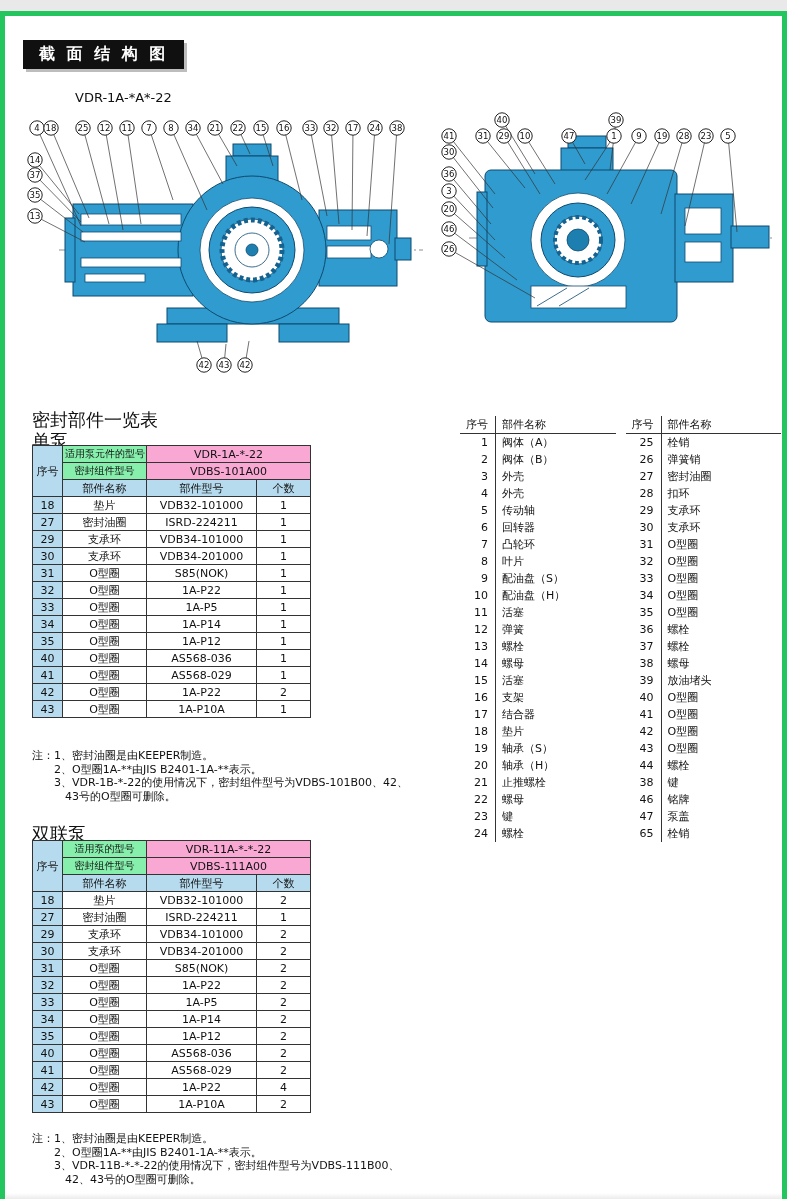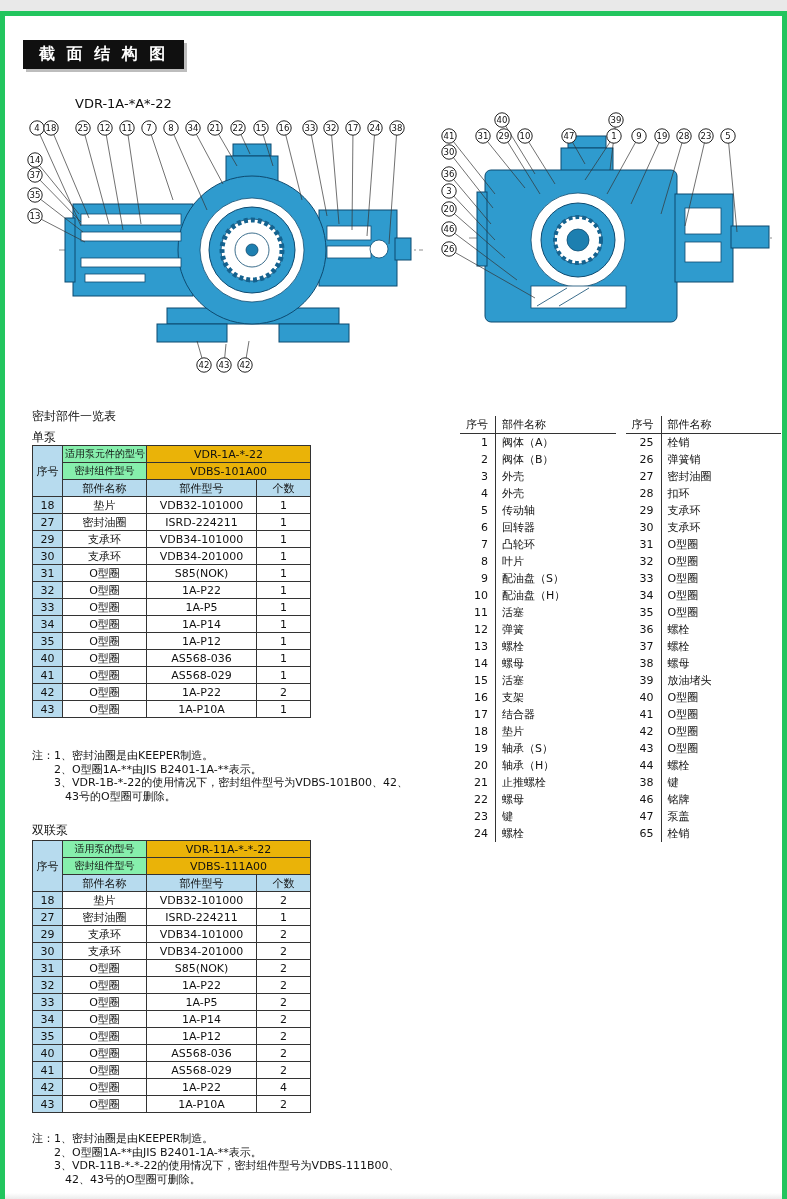--- a/index.html
+++ b/index.html
@@ -6,48 +6,48 @@
   html,body { background:#e9e9e9; }
   body { font-family:"DejaVu Sans","Liberation Sans",sans-serif; color:#111; }
   .page { position:relative; width:787px; height:1199px; margin:11px auto; background:#fff;
           border:5px solid #22c55e; overflow:hidden; }
   .page::after { content:""; position:absolute; left:0; right:0; bottom:0; height:12px;
           background:linear-gradient(to top,#d8d8d8,rgba(255,255,255,0)); pointer-events:none; }
   .abs { position:absolute; }
 
   .title-box { left:18px; top:24px; background:#101010; color:#fff; font-size:16px;
           font-weight:bold; padding:4px 16px; letter-spacing:3px; box-shadow:3px 3px 0 #bdbdbd; }
-  .model-title { left:70px; top:80px; font-size:13px; }
+  .model-title { left:70px; top:74px; font-size:13px; }
 
   .diagram { position:absolute; }
   .diagram-left  { left:16px;  top:92px; width:420px; height:280px; }
   .diagram-right { left:430px; top:92px; width:345px; height:280px; }
   .diagram svg { width:100%; height:100%; display:block; }
   .blue  { fill:#2f9bce; stroke:#0d4a70; stroke-width:1; }
   .blue2 { fill:#1d7fb0; stroke:#0d4a70; stroke-width:0.8; }
   .white { fill:#ffffff; stroke:#0d4a70; stroke-width:0.8; }
   .thin  { stroke:#0d4a70; stroke-width:0.8; fill:none; }
   .centerline { stroke:#444; stroke-width:0.6; stroke-dasharray:10 3 2 3; }
   .leader { stroke:#333; stroke-width:0.7; fill:none; }
   .callout-circle { fill:#fff; stroke:#222; stroke-width:1; }
   .callout-num { font-size:8.5px; text-anchor:middle; fill:#111; }
 
-  .section-title { font-size:12px; }
+  .section-title { font-size:18px; }
   .seal-list-title { left:27px; top:392px; }
   .single-label    { left:27px; top:413px; }
   .double-label    { left:27px; top:806px; }
 
   .seal-table { border-collapse:collapse; table-layout:fixed; width:278px; font-size:11px; }
   .single-table { left:27px; top:429px; }
   .double-table { left:27px; top:824px; }
   .seal-table td { border:1px solid #333; text-align:center; height:17px; padding:0 2px;
           overflow:hidden; white-space:nowrap; }
   .seal-table .hd  { background:#b7dbee; }
   .seal-table .hd-label { background:#86efac; font-size:10px; }
-  .seal-table .val { background:#eab308; }
+  .seal-table .val { background:#f9a8d4; }
   .seal-table td.seq { background:#b7dbee; }
 
   .parts-area { left:455px; top:400px; display:flex; }
   .parts-table { border-collapse:collapse; font-size:11px; }
   .parts-table th, .parts-table td { font-weight:normal; padding:1px 6px; height:13px;
           white-space:nowrap; }
   .parts-table th { border-bottom:1px solid #333; text-align:left; }
   .parts-table th:first-child, .parts-table td:first-child { width:30px; text-align:right; padding-right:7px; }
   .parts-table th:nth-child(2), .parts-table td:nth-child(2) { border-left:1px solid #333; width:120px; text-align:left; }
   .parts-table + .parts-table { margin-left:10px; }

